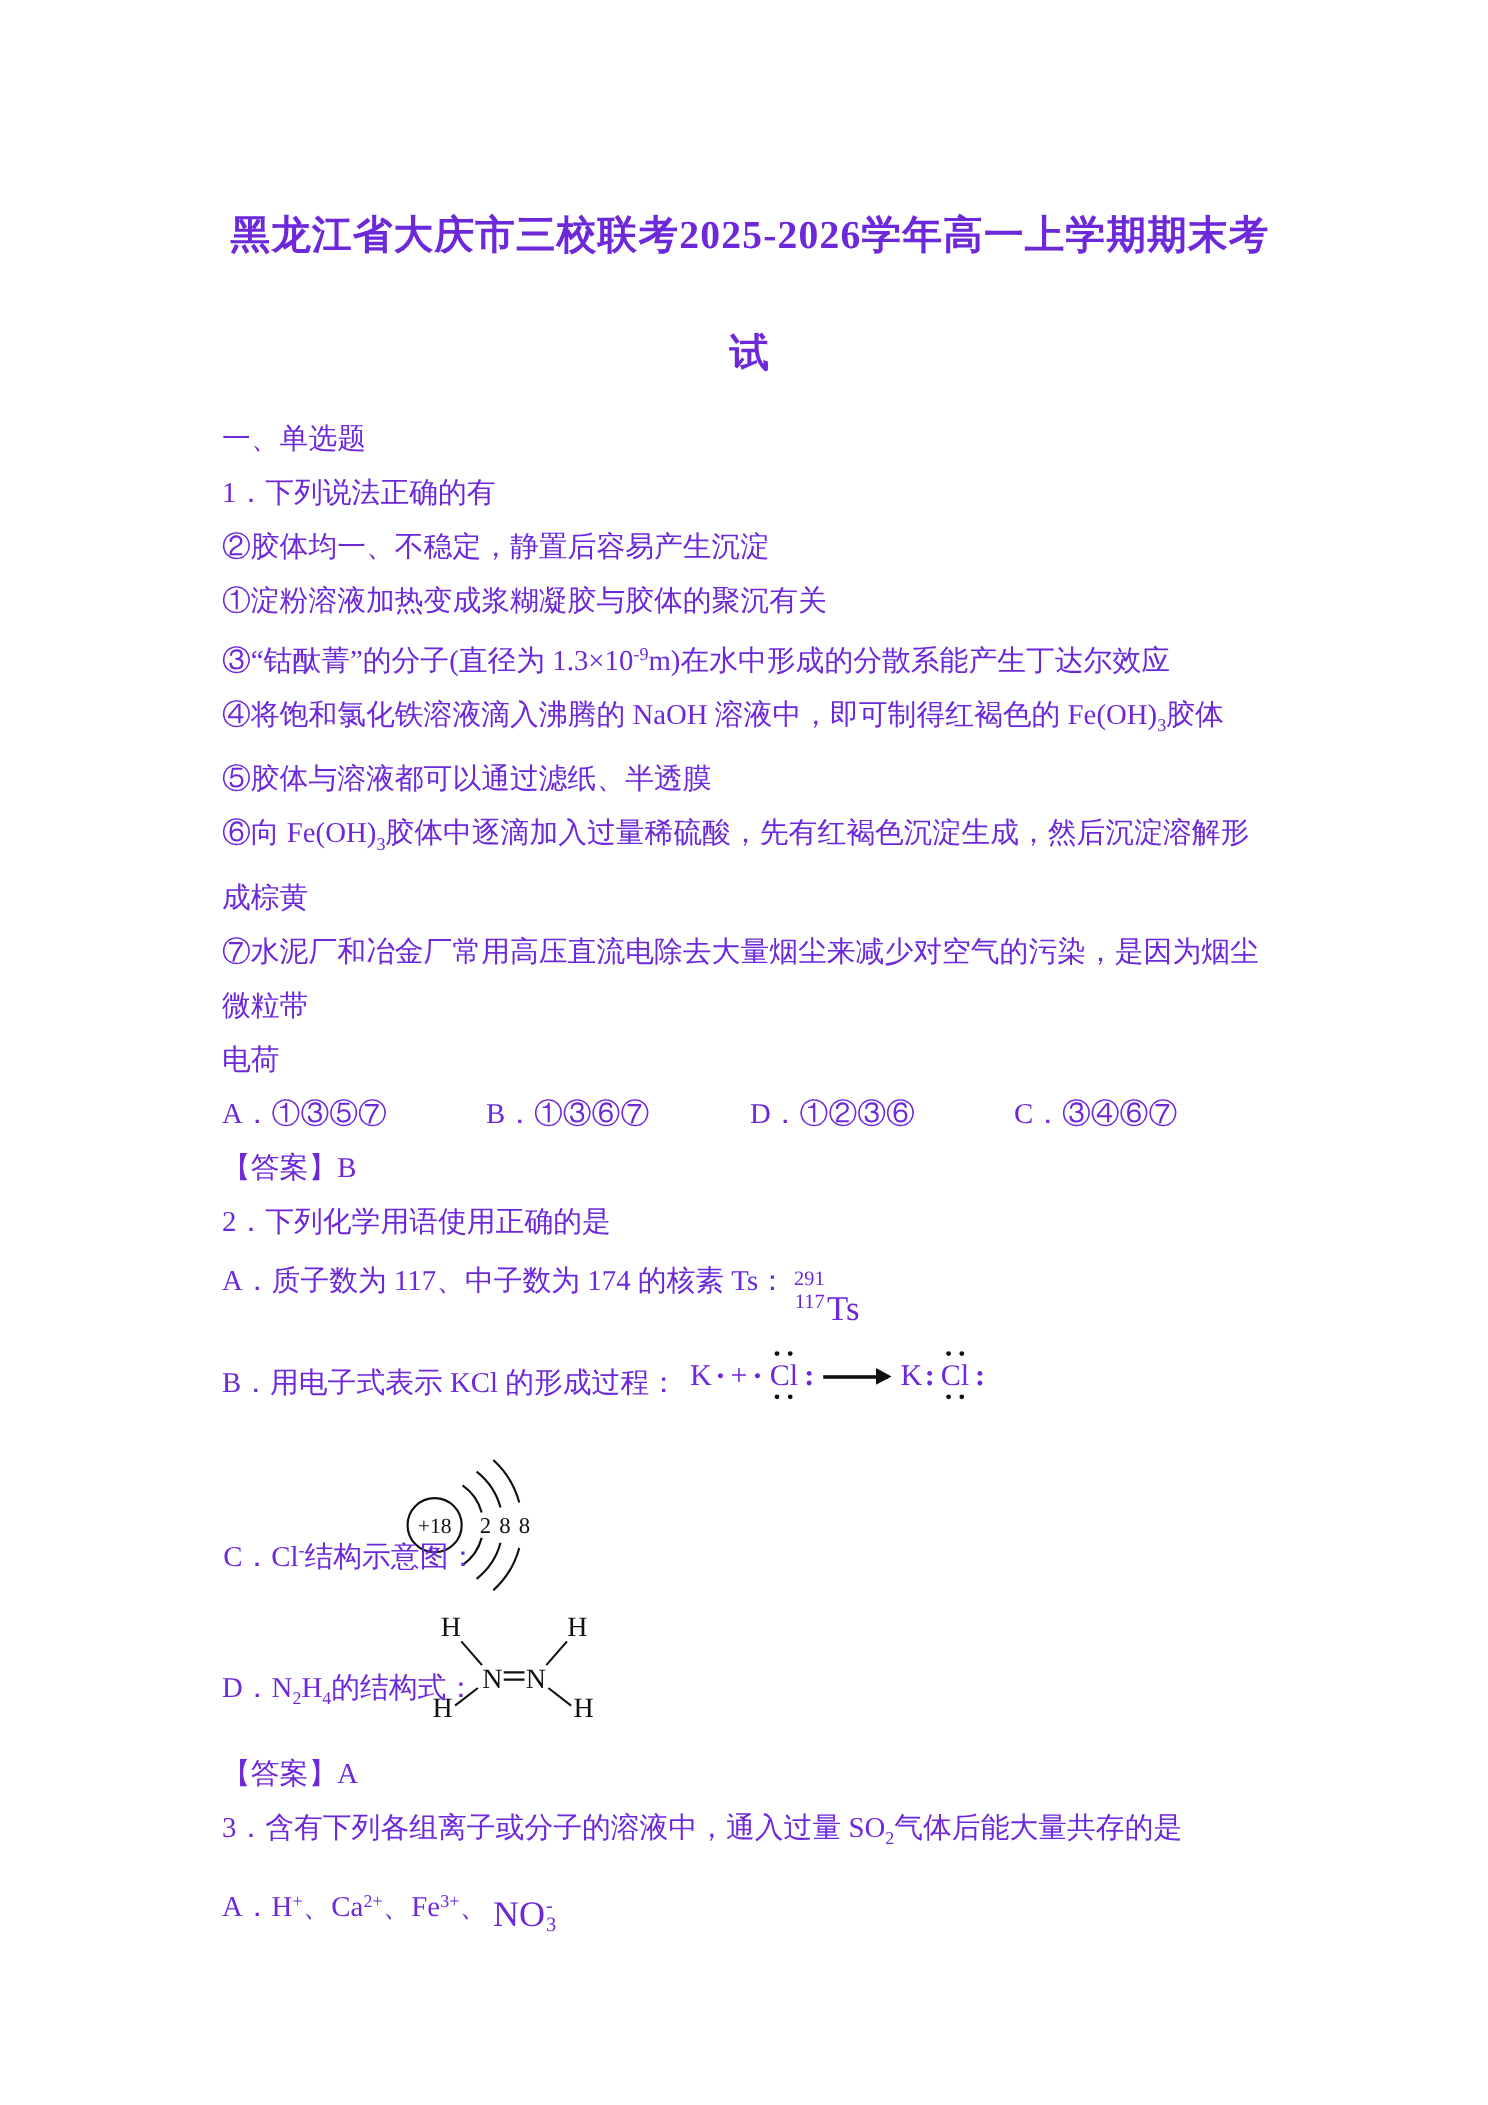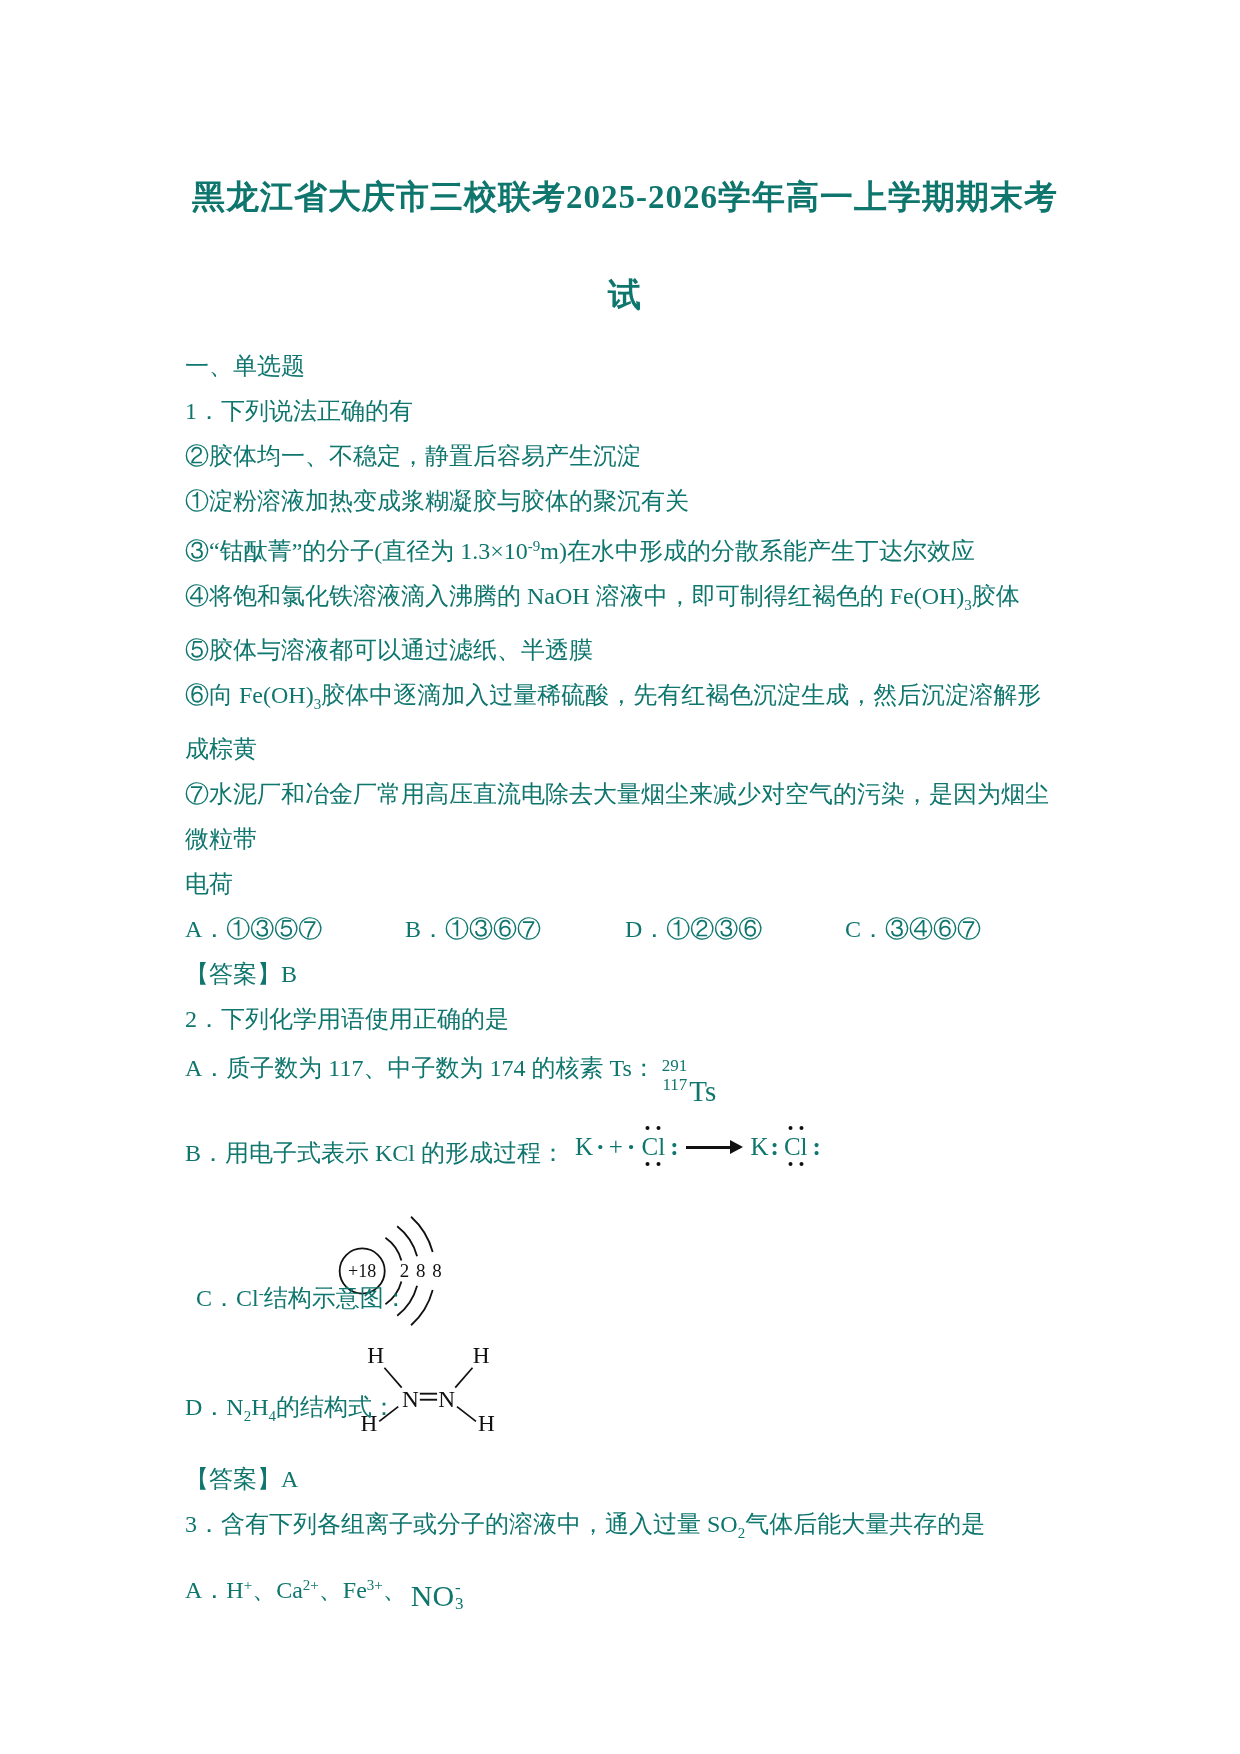--- a/index.html
+++ b/index.html
@@ -1,20 +1,20 @@
 <!DOCTYPE html>
 <html><head>
 <meta charset="utf-8">
 <style>
   html,body { margin:0; padding:0; background:#ffffff; }
   .page {
     position:relative;
     width:1240px; height:1754px;
     background:#ffffff;
-    color:#0f766e;
+    color:#6d28d9;
     font-family:"Liberation Serif","DejaVu Serif",serif;
     overflow:hidden;
   }
   .content { position:absolute; left:185px; top:0; width:880px; }
   p { margin:0; }
 
   .title {
     margin:148px 0 0 0;
     text-align:center;
     font-size:33px;
@@ -49,21 +49,21 @@
   .dots { position:absolute; left:50%; width:15px; height:4px; transform:translateX(-50%); }
   .dots::before, .dots::after { content:""; position:absolute; top:0; width:4px; height:4px; border-radius:50%; background:#111; }
   .dots::before { left:0; } .dots::after { right:0; }
   .dots.top { top:-7px; } .dots.bottom { bottom:-5px; }
   .arrow { position:relative; display:inline-block; width:54px; height:3px; background:#111; margin:0 10px 0 6px; }
   .arrow .head { position:absolute; right:-3px; top:-5.5px; width:0; height:0;
                  border-left:13px solid #111; border-top:7px solid transparent; border-bottom:7px solid transparent; }
 
   
   .q2c { position:relative; height:145px; font-size:24px; }
-  .q2c-label { position:absolute; left:11px; bottom:0; line-height:45px; }
+  .q2c-label { position:absolute; left:1px; bottom:0; line-height:45px; }
   .q2c svg { position:absolute; left:150px; top:40px; }
 
   
   .q2d { position:relative; height:118px; font-size:24px; }
   .q2d-label { position:absolute; left:0; bottom:0; line-height:45px; }
   .q2d svg { position:absolute; left:150px; top:20px; }
 
   .ans-a { margin-top:18px; }
 
   

